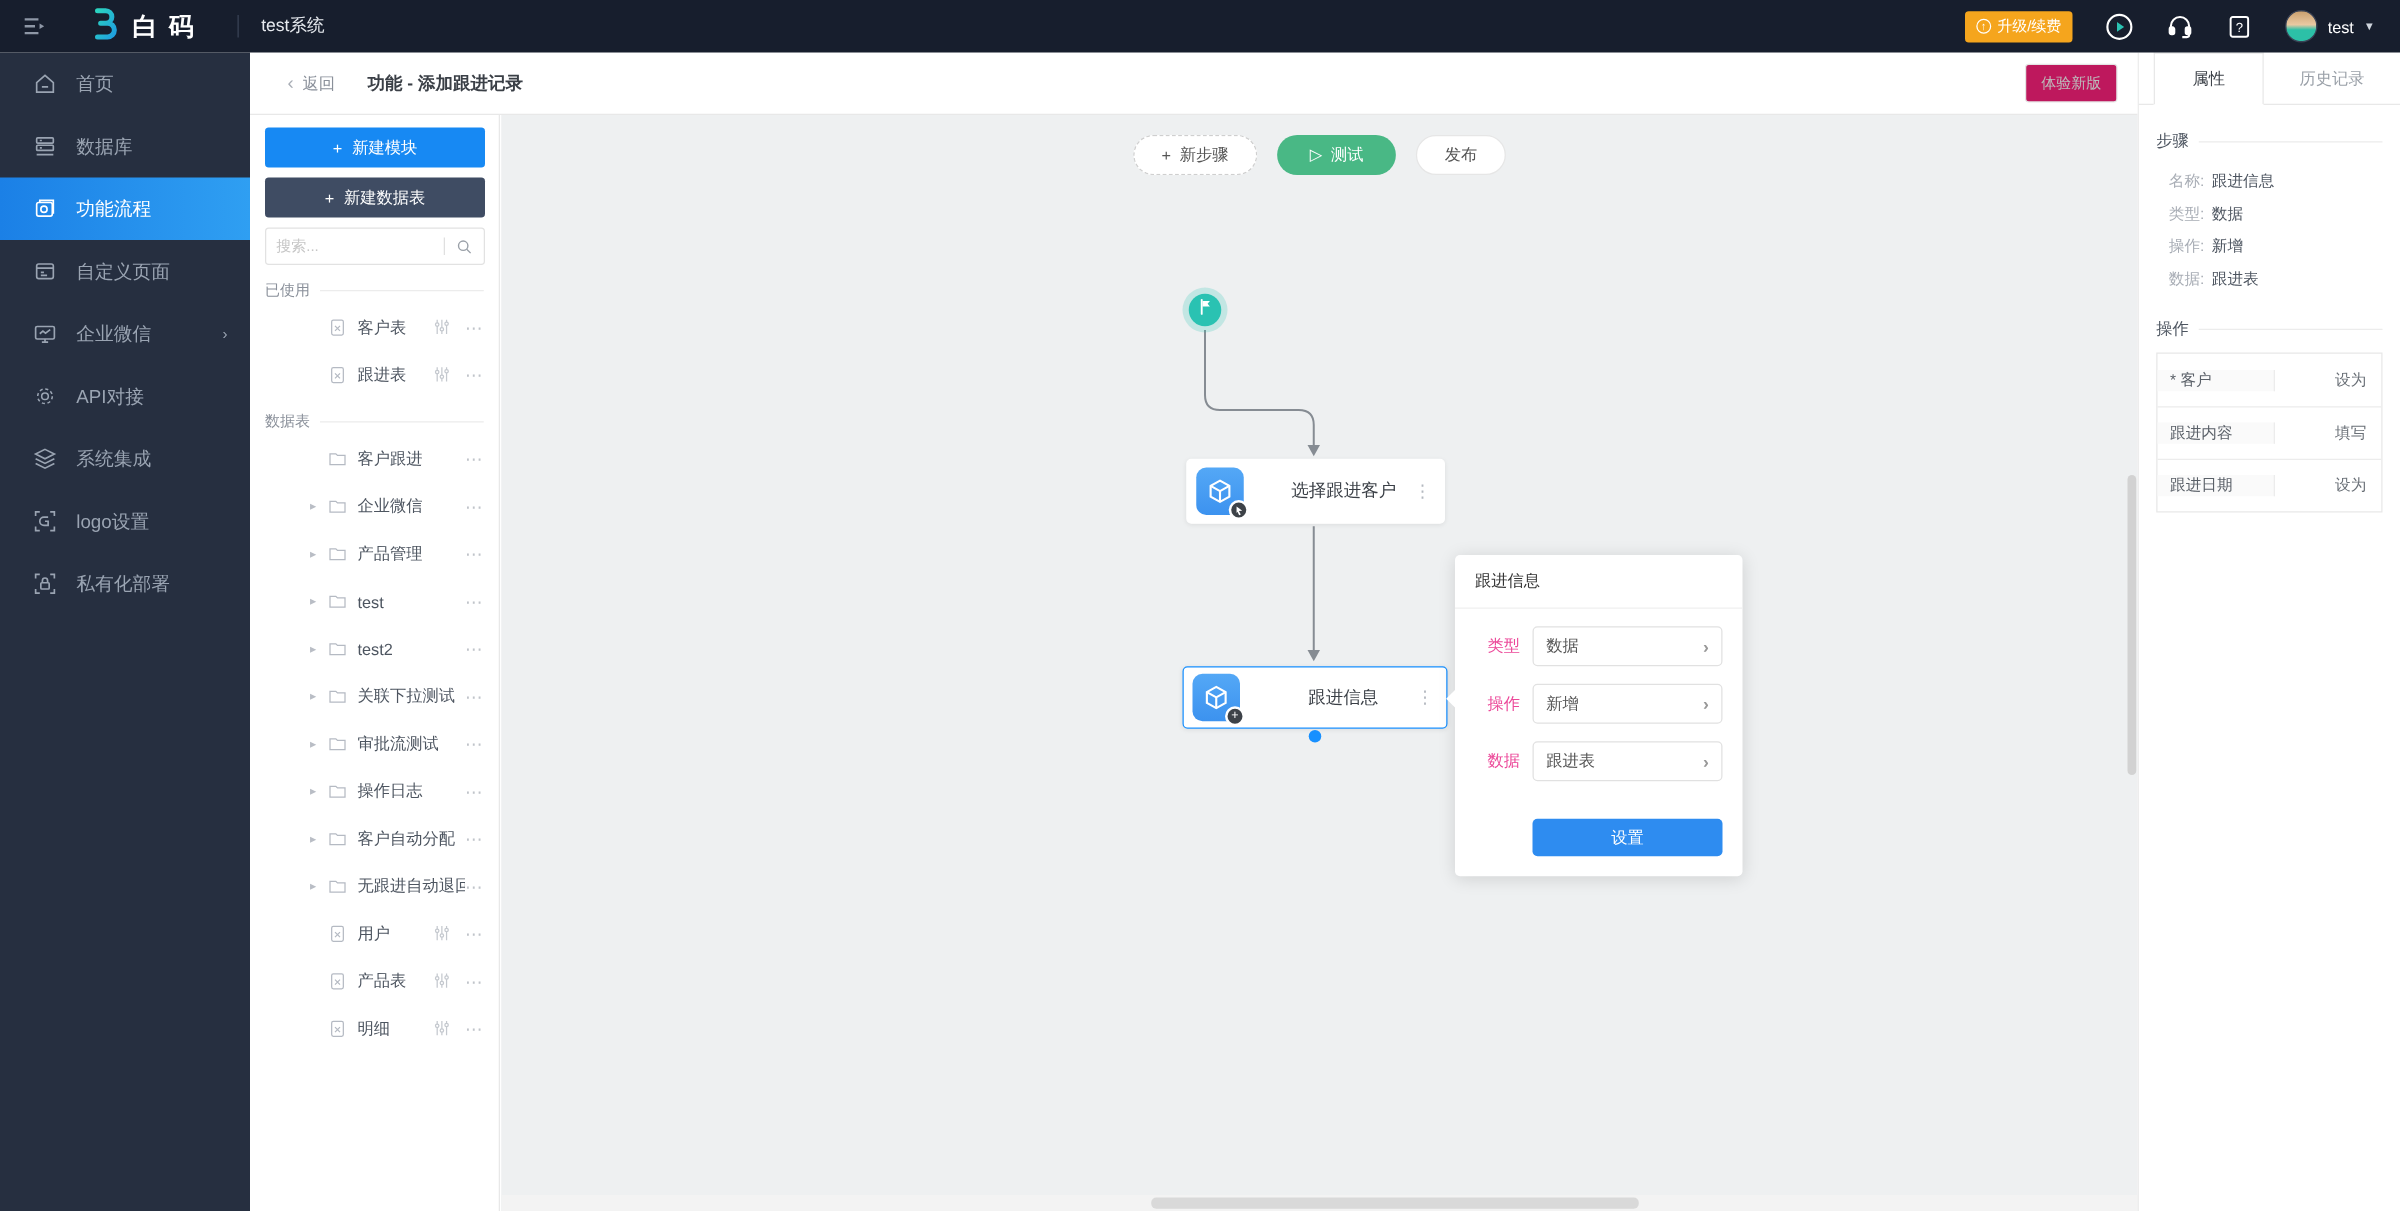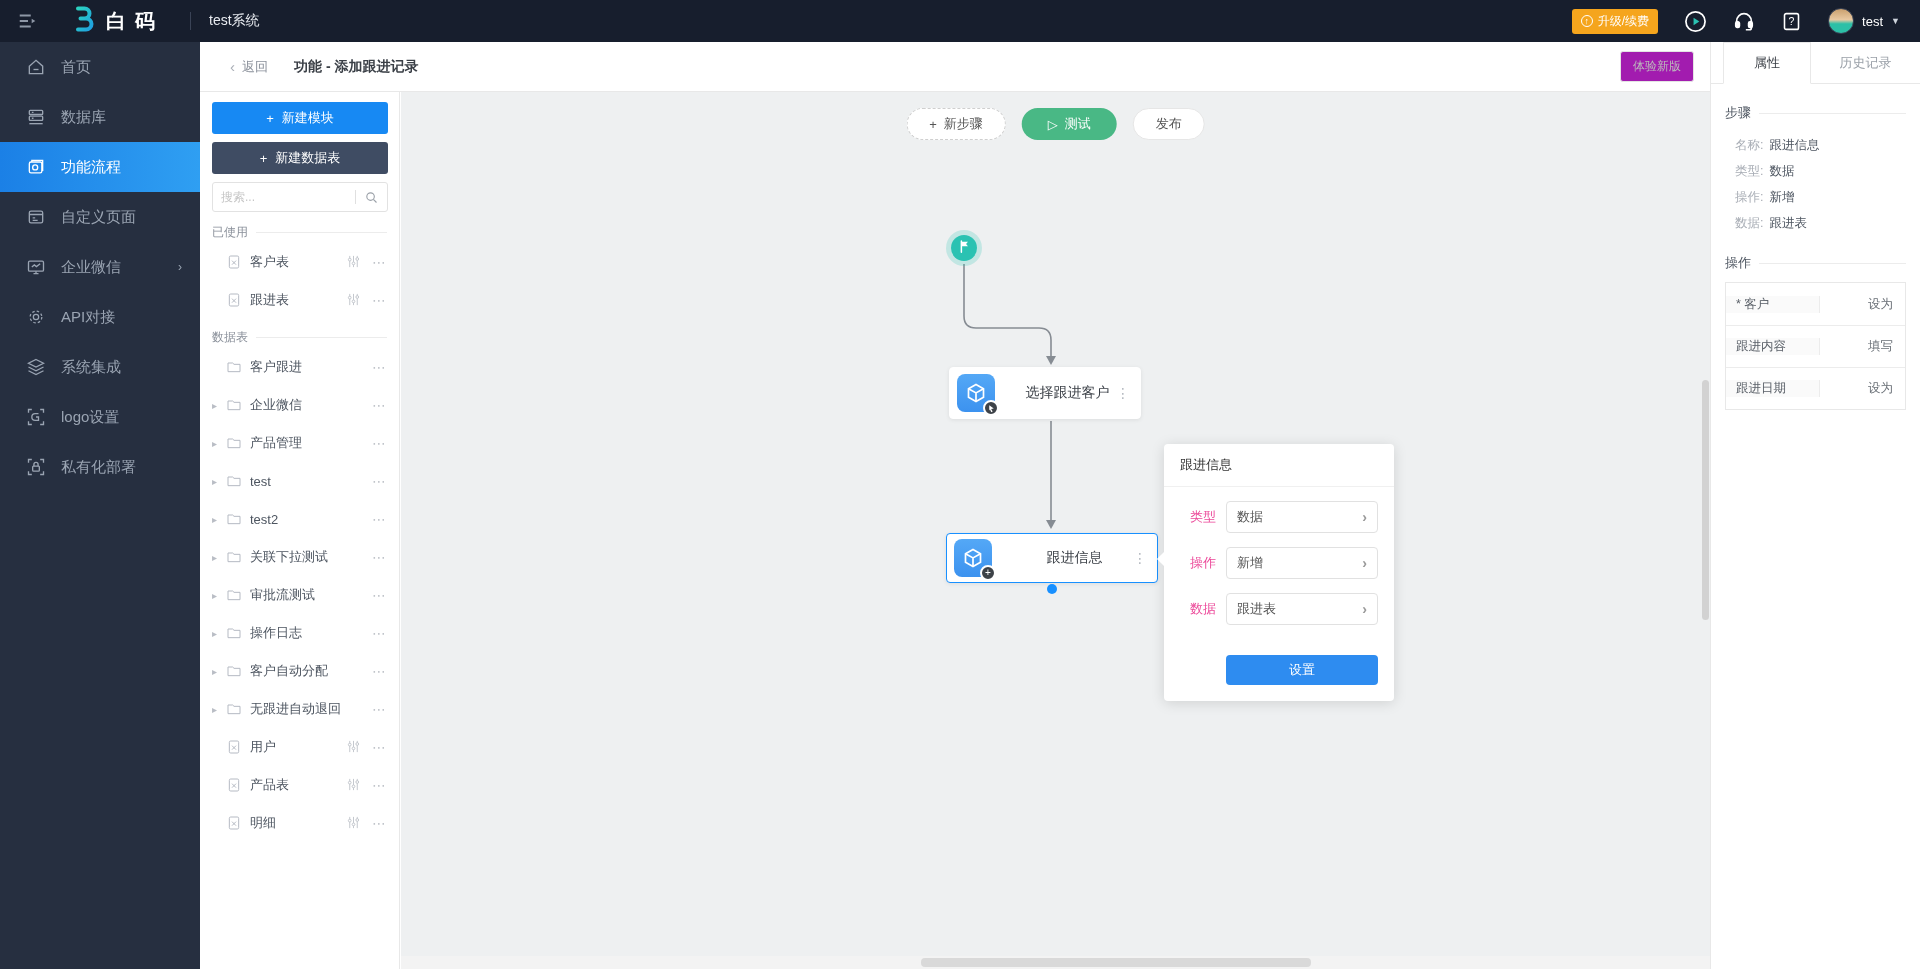--- a/index.html
+++ b/index.html
@@ -33,34 +33,34 @@
   .module-panel { position:absolute; left:200px; top:92px; width:200px; bottom:0; background:#fff; border-right:1px solid #e8e8e8; padding:10px 12px 0 12px; overflow:hidden; }
   .btn-row { width:176px; height:32px; border-radius:3px; display:flex; align-items:center; justify-content:center; gap:8px; font-size:13px; color:#fff; cursor:pointer; margin-bottom:8px; }
   .btn-blue { background:#1789f3; }
   .btn-dark { background:#3f4c63; }
   .search-box { width:176px; height:30px; border:1px solid #e2e2e2; border-radius:3px; display:flex; align-items:center; padding:0 8px; margin:4px 0 12px 0; }
   .search-box input { border:0; outline:0; flex:1; font-size:12px; color:#555; width:100px; font-family:inherit; }
   .search-box input::placeholder { color:#c6c6c6; }
   .search-box .sdiv { width:1px; height:14px; background:#e0e0e0; margin-right:8px; }
   .sec-label { display:flex; align-items:center; gap:8px; color:#8a909a; font-size:12px; margin:10px 0 2px 0; }
   .sec-label .line { flex:1; height:1px; background:#ececec; }
-  .trow { height:38px; display:flex; align-items:center; color:#4d5560; font-size:13px; cursor:pointer; }
+  .trow { height:38px; display:flex; align-items:center; color:#4d5560; font-size:13px; cursor:pointer;margin-left:36px; }
   .trow .caret { width:14px; font-size:10px; color:#b9bdc5; text-align:left; }
   .trow .caret.empty { visibility:hidden; }
   .trow .ticon { width:16px; height:16px; color:#b5bac3; margin-right:8px; display:flex; }
   .trow .tlabel { flex:1; white-space:nowrap; overflow:hidden; }
   .trow .sliders { width:16px; height:16px; color:#c4c8ce; margin-right:10px; }
   .trow .dots { color:#c0c4ca; font-size:14px; letter-spacing:1px; }
 
   
   .headerbar { position:absolute; left:200px; top:42px; width:1510px; height:50px; background:#fff; border-bottom:1px solid #e8e8e8; display:flex; align-items:center; z-index:30; }
   .hb-back { display:flex; align-items:center; gap:7px; color:#8a909a; font-size:13px; margin-left:30px; cursor:pointer; }
   .hb-back .chv { font-size:15px; color:#a9aeb6; }
   .hb-title { color:#3a3f46; font-size:14px; margin-left:26px; font-weight:bold; }
-  .hb-trynew { margin-left:auto; margin-right:16px; background:#a21caf; border:1px solid #e4e4e4; color:#bcbcbc; font-size:12px; padding:6px 12px; border-radius:3px; cursor:pointer; }
+  .hb-trynew { margin-left:auto; margin-right:16px; background:#be185d; border:1px solid #e4e4e4; color:#bcbcbc; font-size:12px; padding:6px 12px; border-radius:3px; cursor:pointer; }
 
   
   .canvas { position:absolute; left:401px; top:92px; width:1309px; bottom:0; background:#eef0f1; overflow:hidden; }
   .flow-toolbar { position:absolute; left:50%; transform:translateX(-50%); top:16px; display:flex; gap:16px; }
   .pill { height:32px; border-radius:16px; display:flex; align-items:center; justify-content:center; gap:7px; font-size:13px; cursor:pointer; padding:0 22px; background:#fff; color:#555; }
   .pill.dashed { border:1px dashed #cfcfcf; }
   .pill.solid { border:1px solid #e6e6e6; }
   .pill.green { background:#49b885; color:#fff; border:0; padding:0 26px; }
   .wires { position:absolute; left:0; top:0; width:100%; height:100%; pointer-events:none; }
   .start-node { position:absolute; left:550px; top:143px; width:26px; height:26px; border-radius:50%; background:#2ac2b2; box-shadow:0 0 0 5px rgba(42,194,178,0.22); display:flex; align-items:center; justify-content:center; cursor:pointer; }
@@ -571,21 +571,21 @@
       <path d="M650 329 V430" fill="none" stroke="#868c93" stroke-width="1.6"></path>
       <path d="M645 428 l5 9 5-9 z" fill="#868c93"></path>
     </svg>
 
     <div class="start-node">
       <span><svg width="15" height="15">
             <use href="#i-flag"></use>
           </svg></span>
     </div>
 
-    <div class="flow-node" style="left:548px;top:275px;width:192px;height:52px;">
+    <div class="flow-node" style="left:548px;top:275px;width:207px;height:52px;">
       <div class="node-icon">
         <svg width="24" height="24">
             <use href="#i-cube-w"></use>
           </svg>
         <span class="node-badge">
             <svg width="9" height="9">
               <use href="#i-cursor"></use>
             </svg>
           </span>
       </div>

